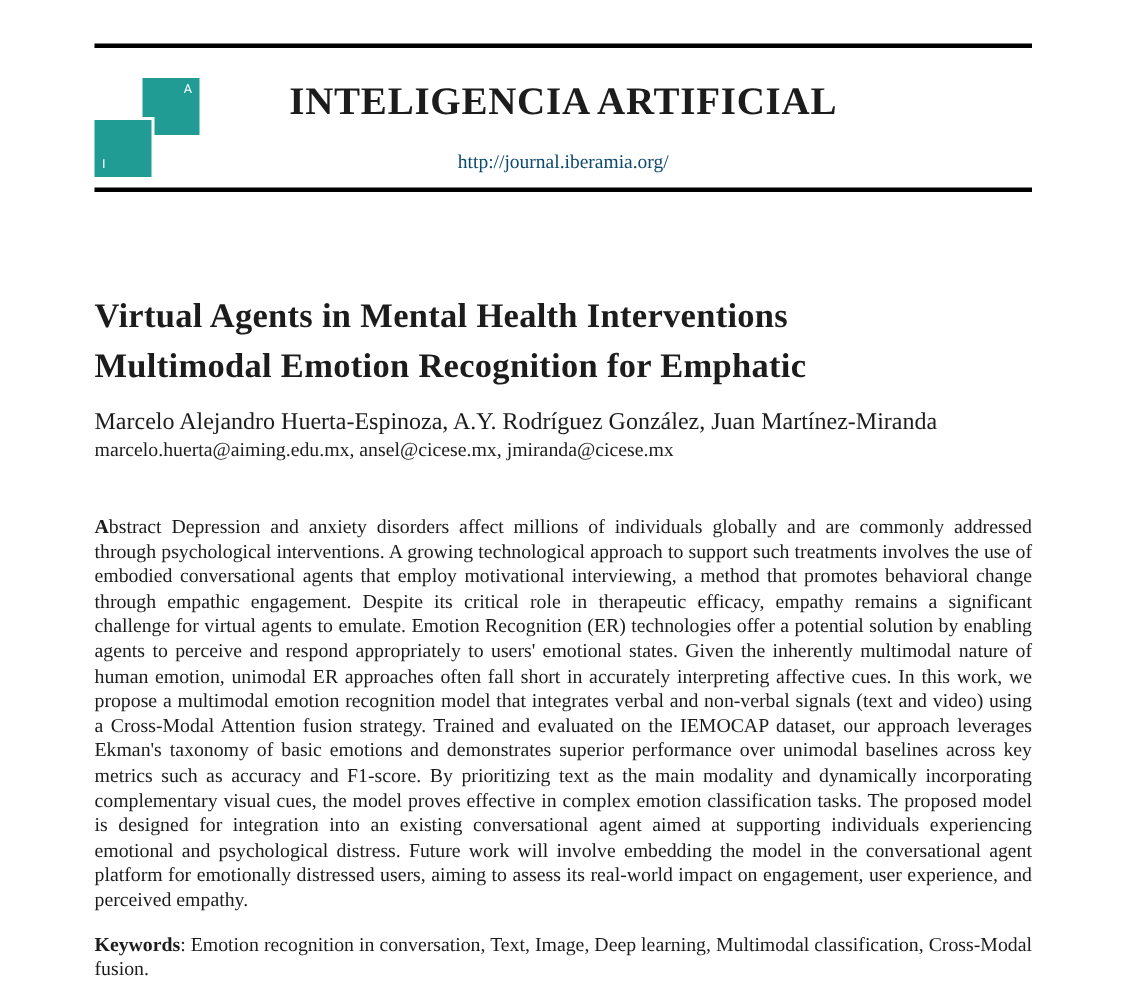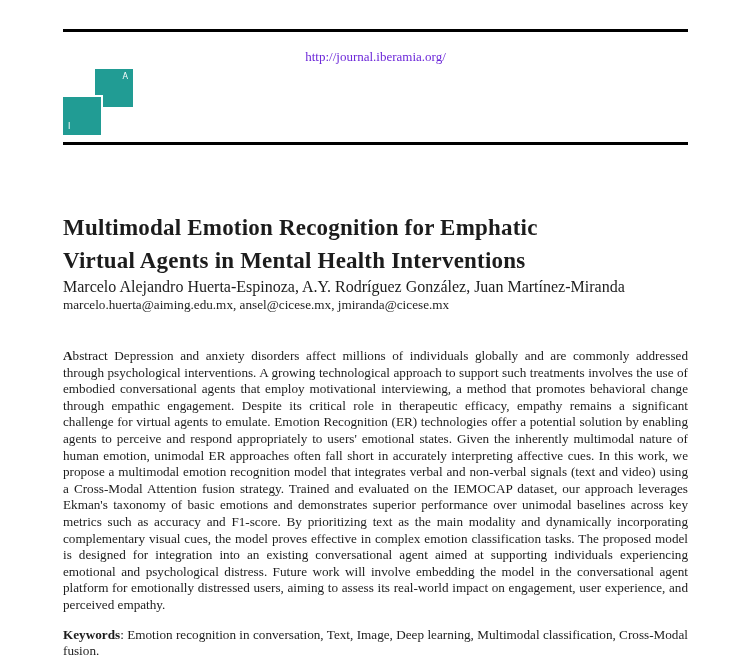--- a/index.html
+++ b/index.html
@@ -34,28 +34,28 @@
     font-size: 8px; line-height: 8px;
   }
   .sq-top .letter { top: 4px; right: 5px; }
   .sq-bottom .letter { bottom: 4px; left: 5px; }
 
   .jtitle {
     text-align: center; font-size: 26px; font-weight: bold;
     letter-spacing: 0.5px; padding-top: 21px;
   }
   .jurl { text-align: center; font-size: 13px; margin-top: 17px; }
-  .jurl span { color: #6d28d9; }
+  .jurl span { color: #0c4a6e; }
 
   .atitle {
     margin-top: 66px;
     font-size: 23px; font-weight: bold; line-height: 33px;
     letter-spacing: 0.2px;
   }
-  .authors { font-size: 16px; line-height: 20px; }
+  .authors { font-size: 16px; margin-top: 12px; line-height: 20px; }
   .affil   { font-size: 13.2px; margin-top: 2px; line-height: 16px; }
   .emails  { font-size: 13.2px; line-height: 16px; }
 
   .abstract {
     margin-top: 35px;
     font-size: 13.2px; line-height: 16.6px;
     text-align: justify;
   }
   .abstract .lead-bold, .kw .kw-label { font-weight: bold; }
 
@@ -75,30 +75,31 @@
 
   <div class="masthead">
     <div class="logo">
       <div class="sq sq-top" style="background-color: rgb(33, 156, 148);">
         <span class="letter">A</span>
       </div>
       <div class="sq sq-bottom" style="background-color: rgb(33, 156, 148);">
         <span class="letter">I</span>
       </div>
     </div>
+    <div class="jtitle">INTELIGENCIA ARTIFICIAL</div>
     <div class="jurl">
       <span>http://journal.iberamia.org/</span>
     </div>
   </div>
 
   <div class="rule"></div>
 
   <div class="atitle">
+    <div>Virtual Agents in Mental Health Interventions</div>
     <div>Multimodal Emotion Recognition for Emphatic</div>
-    <div>Virtual Agents in Mental Health Interventions</div>
   </div>
 
   <div class="authors">Marcelo Alejandro Huerta-Espinoza, A.Y. Rodríguez González, Juan Martínez-Miranda</div>
   <div class="emails">marcelo.huerta@aiming.edu.mx, ansel@cicese.mx, jmiranda@cicese.mx</div>
 
   <div class="abstract">
     <span class="lead-bold">A</span><span>bstract</span><span> Depression and anxiety disorders affect millions of individuals globally and are commonly addressed through psychological interventions. A growing technological approach to support such treatments involves the use of embodied conversational agents that employ motivational interviewing, a method that promotes behavioral change through empathic engagement. Despite its critical role in therapeutic efficacy, empathy remains a significant challenge for virtual agents to emulate. Emotion Recognition (ER) technologies offer a potential solution by enabling agents to perceive and respond appropriately to users' emotional states. Given the inherently multimodal nature of human emotion, unimodal ER approaches often fall short in accurately interpreting affective cues. In this work, we propose a multimodal emotion recognition model that integrates verbal and non-verbal signals (text and video) using a Cross-Modal Attention fusion strategy. Trained and evaluated on the IEMOCAP dataset, our approach leverages Ekman's taxonomy of basic emotions and demonstrates superior performance over unimodal baselines across key metrics such as accuracy and F1-score. By prioritizing text as the main modality and dynamically incorporating complementary visual cues, the model proves effective in complex emotion classification tasks. The proposed model is designed for integration into an existing conversational agent aimed at supporting individuals experiencing emotional and psychological distress. Future work will involve embedding the model in the conversational agent platform for emotionally distressed users, aiming to assess its real-world impact on engagement, user experience, and perceived empathy.</span>
   </div>
 
   <div class="kw">

